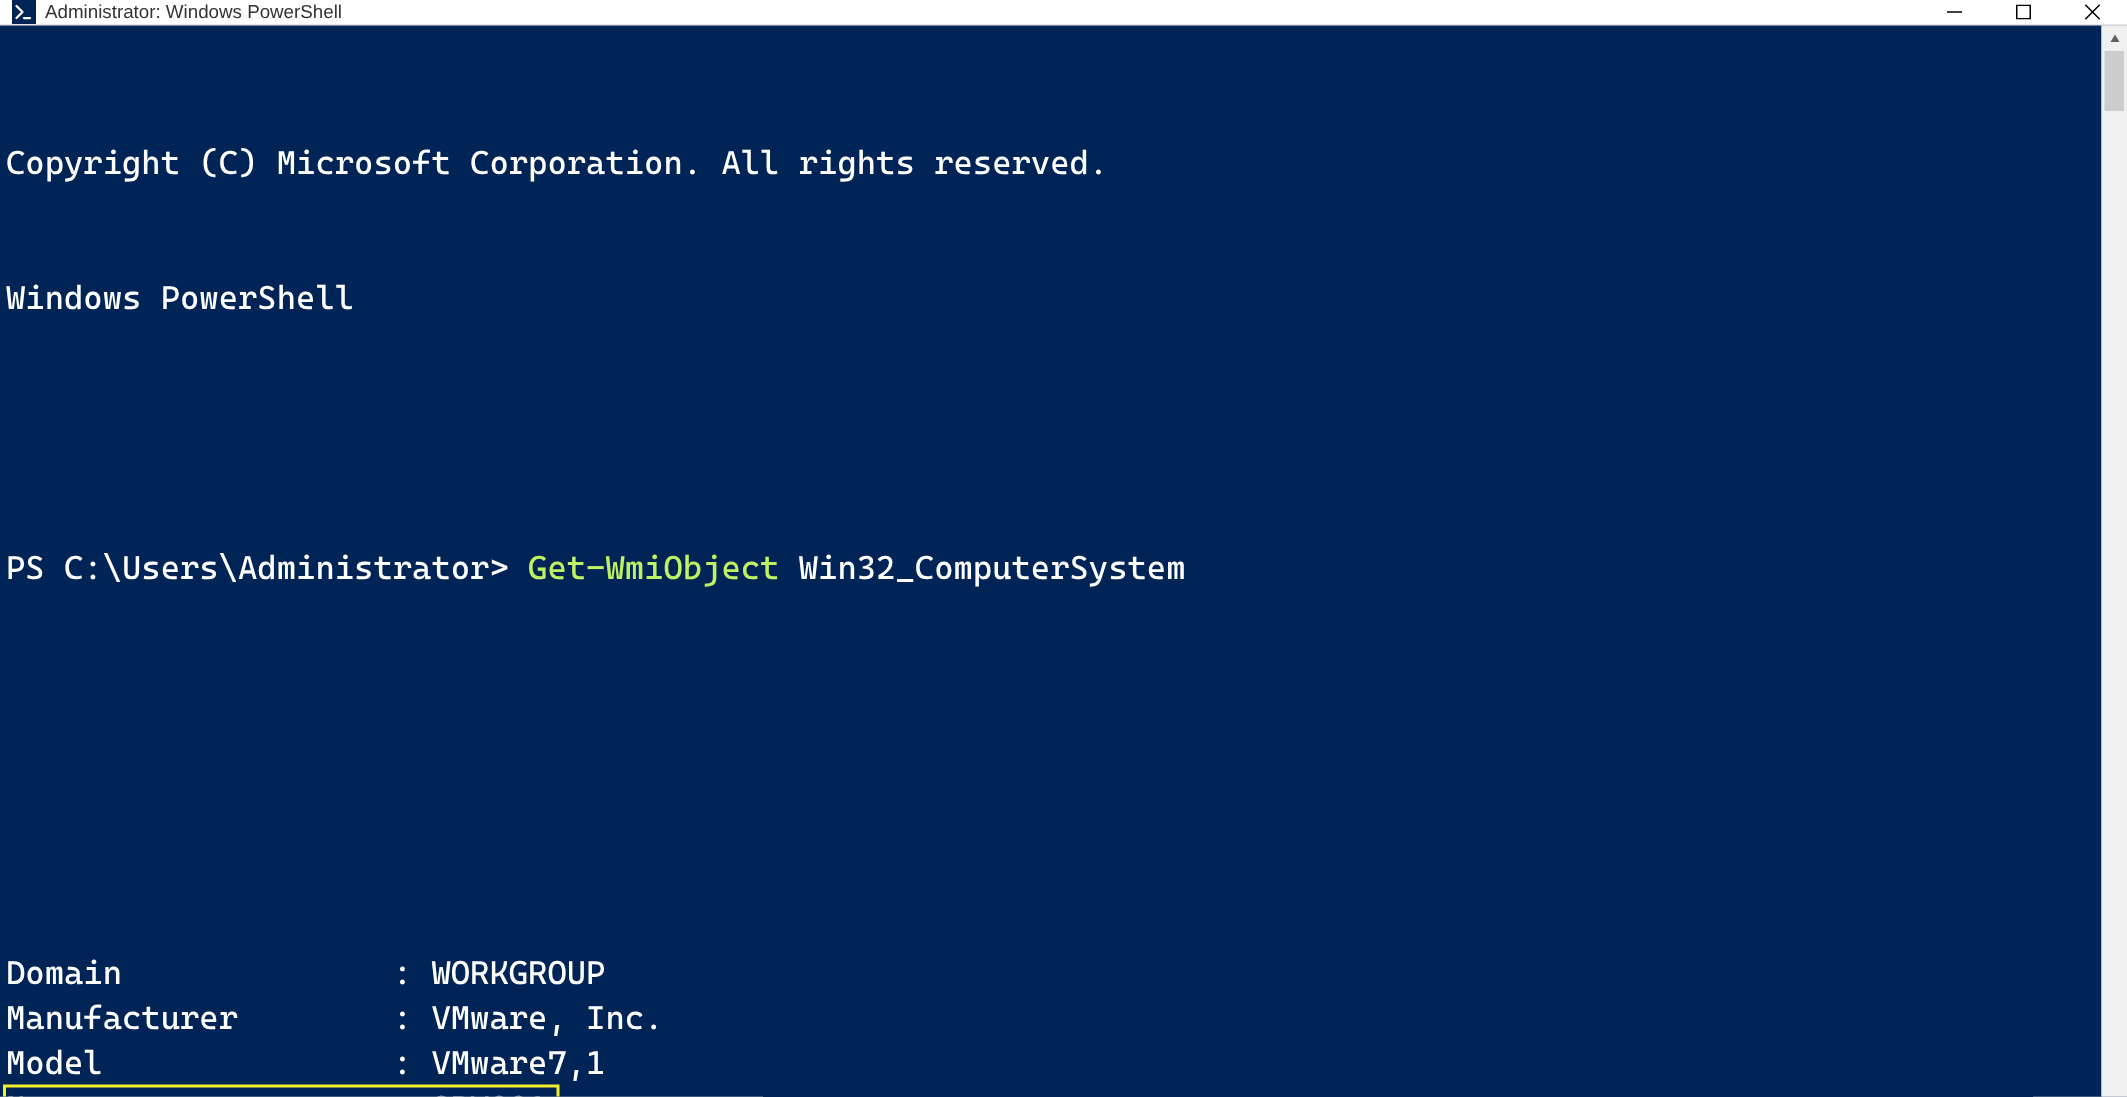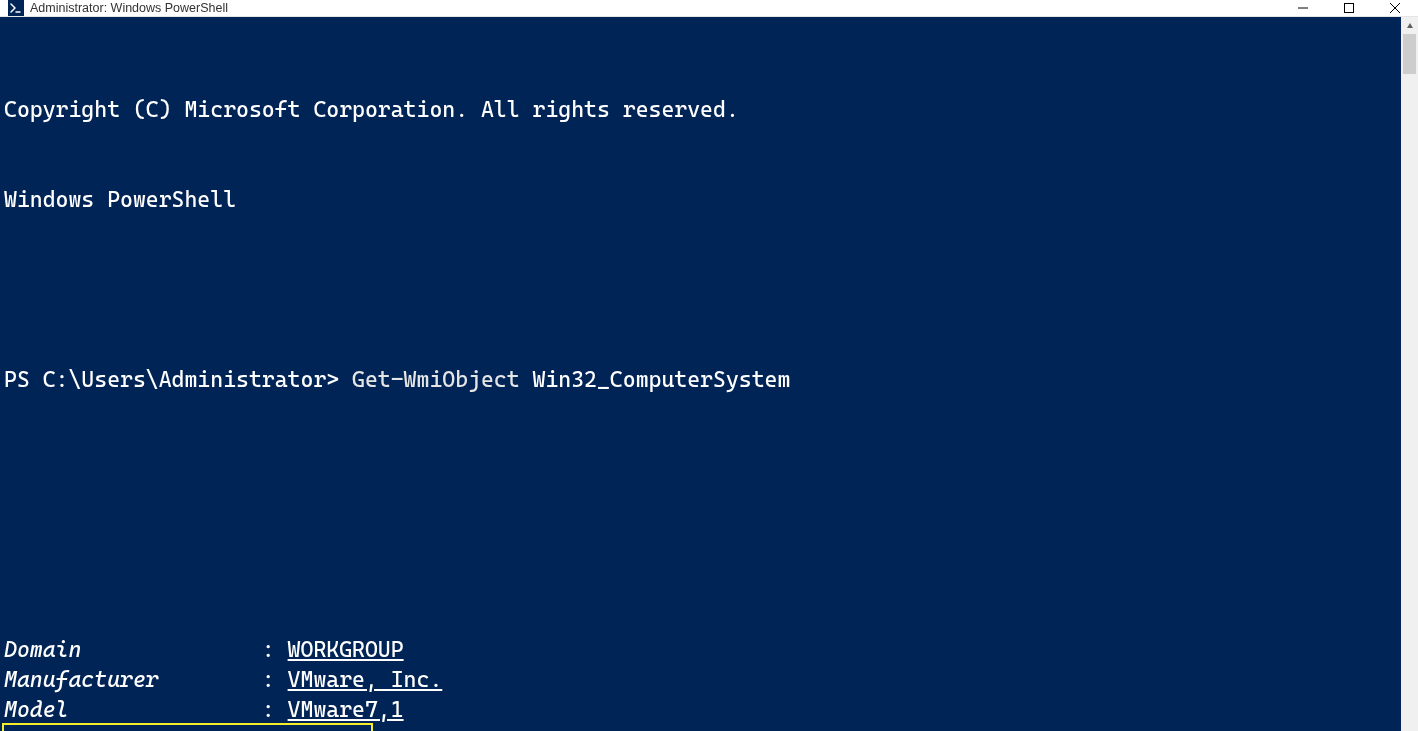--- a/index.html
+++ b/index.html
@@ -62,21 +62,21 @@
   .terminal {
     flex: 1;
     padding: 18px 4px 4px 4px;
     font-family: Consolas, "Cascadia Mono", monospace;
     font-size: 22px;
     line-height: 30px;
     color: #ffffff;
     white-space: pre;
     overflow: hidden;
   }
-  .cmd-yellow { color: #e5e5e5; }
+  .cmd-yellow { color: #bef264; }
   .highlight-box {
     position: absolute;
     border: 2px solid #f5ee2b;
     pointer-events: none;
   }
   .scrollbar {
     width: 17px;
     background: #f0f0f0;
     display: flex;
     flex-direction: column;
@@ -99,23 +99,23 @@
   }
   .scroll-thumb {
     position: absolute;
     top: 0;
     left: 2px;
     right: 2px;
     height: 40px;
     background: #cdcdcd;
   }
   .row { display: block; }
-  .prop-key { display: inline-block; width: 20ch; font-style: italic; }
+  .prop-key { display: inline-block; width: 20ch; }
   .prop-sep { display: inline-block; }
-  .prop-val { display: inline-block; text-decoration: underline; }
+  .prop-val { display: inline-block; }
 </style>
 </head>
 <body>
 
 <div class="titlebar">
   <span class="icon">
     <svg viewBox="0 0 16 16">
       <rect x="0" y="0" width="16" height="16" fill="#012456"></rect>
       <path d="M3 4 L7 8 L3 12" stroke="#ffffff" stroke-width="1.5" fill="none" stroke-linecap="round" stroke-linejoin="round"></path>
       <path d="M8 12 L12 12" stroke="#ffffff" stroke-width="1.5" stroke-linecap="round"></path>

